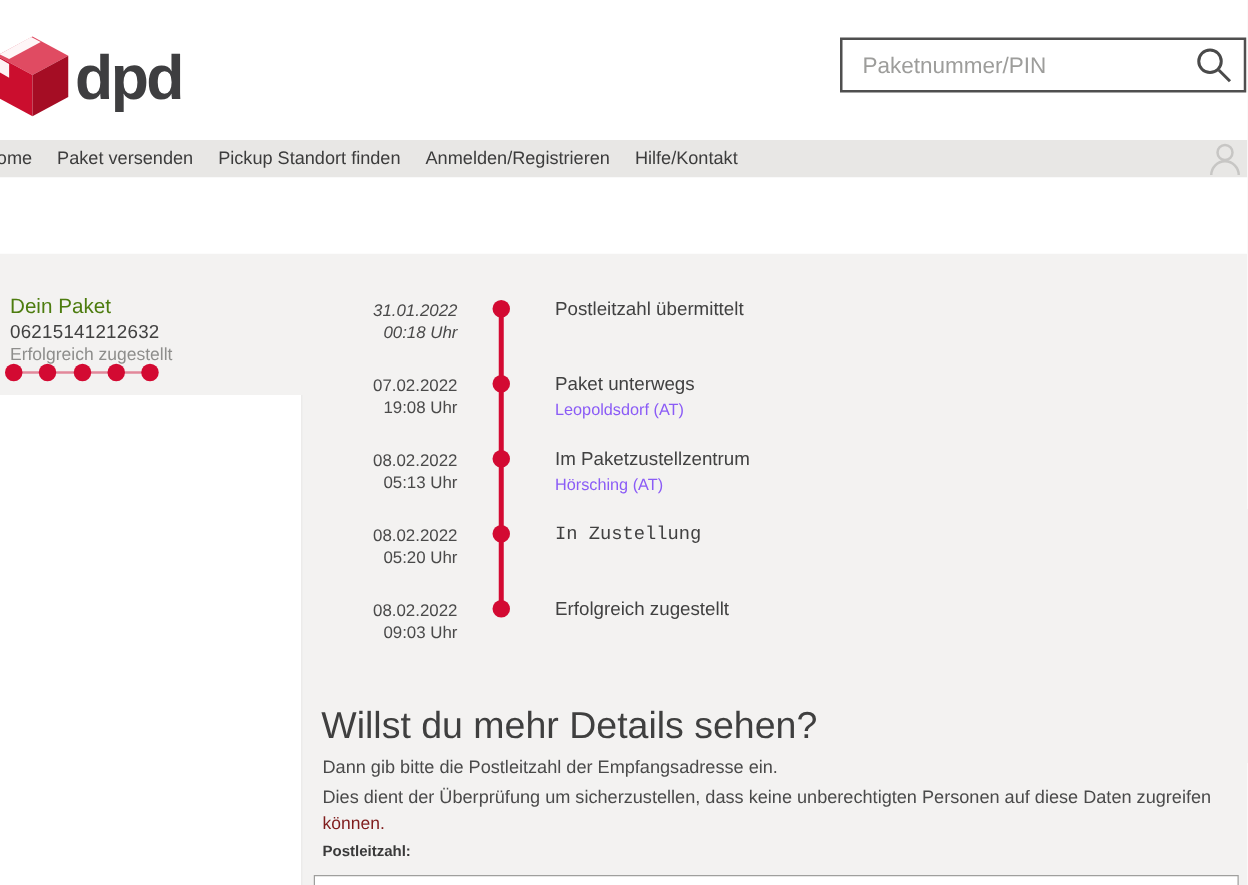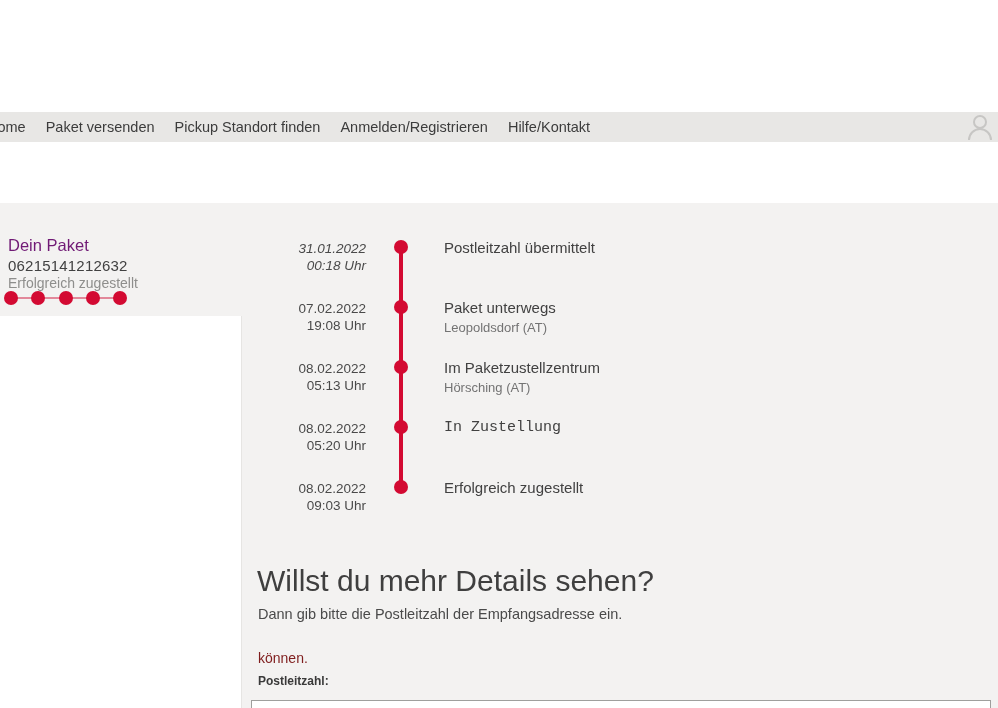--- a/index.html
+++ b/index.html
@@ -35,53 +35,73 @@
   .badge{display:inline-flex;align-items:center;justify-content:center;width:19px;height:19px;
          border-radius:50%;background:#6f6f6f;color:#fff;font-size:12.5px;font-weight:700;
          margin-left:7px;}
   .tab-underline{position:absolute;left:0;top:200px;width:118px;height:3px;background:#c8102e;}
   .tab-divider{position:absolute;left:0;top:202px;width:998px;height:1px;background:#d9d8d6;}
   .back{position:absolute;right:0;top:166px;display:flex;align-items:center;cursor:pointer;}
   .back .lbl{font-size:15px;color:#3f3f3f;margin-left:7px;}
 
   
   .content{position:absolute;left:0;top:203px;width:998px;height:505px;background:#f3f2f1;}
-  .pkg-title{position:absolute;left:8px;top:236px;font-size:16.5px;color:#701a75;}
+  .pkg-title{position:absolute;left:8px;top:236px;font-size:16.5px;color:#4d7c0f;}
   .pkg-number{position:absolute;left:8px;top:257px;font-size:15px;color:#414141;letter-spacing:.2px;}
   .pkg-status{position:absolute;left:8px;top:275px;font-size:14px;color:#8e8e8c;}
   .pkg-progress{position:absolute;left:4px;top:291px;width:124px;height:14px;}
   .prog-line{position:absolute;left:7px;top:6px;width:109px;height:2px;background:#e2889a;}
   .prog-dot{position:absolute;top:0;width:14px;height:14px;border-radius:50%;background:#d30a32;}
 
   .left-panel{position:absolute;left:0;top:316px;width:242px;height:392px;background:#fff;
               border-right:1px solid #e6e5e3;box-sizing:border-box;}
 
   
   .tl-line{position:absolute;left:399px;top:247px;width:4px;height:240px;background:#d30a32;}
   .tl-dot{position:absolute;left:394px;width:14px;height:14px;border-radius:50%;background:#d30a32;}
   .tl-date{position:absolute;left:272px;width:94px;text-align:right;font-size:13.5px;
            color:#4a4a4a;line-height:17px;}
   .tl-label{position:absolute;left:444px;font-size:15px;color:#414141;}
-  .tl-loc{font-size:13px;color:#737373;margin-top:4px;}
+  .tl-loc{font-size:13px;color:#8b5cf6;margin-top:4px;}
 
   
   .dt-heading{position:absolute;left:257px;top:564px;font-size:30px;font-weight:400;color:#3f3f3f;}
   .dt-p1{position:absolute;left:258px;top:606px;font-size:14.5px;color:#4a4a4a;}
   .dt-p2a{position:absolute;left:258px;top:630px;font-size:14.5px;color:#4a4a4a;}
   .dt-p2b{position:absolute;left:258px;top:650px;font-size:14px;color:#7f1d1d;}
   .dt-zip-label{position:absolute;left:258px;top:674px;font-size:12px;font-weight:700;color:#3a3a3a;}
   .zip-input{position:absolute;left:251px;top:700px;width:740px;height:40px;background:#fff;
              border:1px solid #9f9f9d;box-sizing:border-box;outline:none;
              font-size:16px;padding:0 10px;font-family:"Liberation Sans",sans-serif;}
 </style>
 </head>
 <body>
 
 <div id="page">
 
+  <div class="header">
+    <div class="logo">
+      <svg width="66" height="84" viewBox="0 0 120 120">
+        <polygon points="60,2 112,30 60,58 8,30" fill="#e04b62"></polygon>
+        <polygon points="8,30 60,58 60,118 8,90" fill="#cb0e2e"></polygon>
+        <polygon points="60,58 112,30 112,90 60,118" fill="#a50d24"></polygon>
+        <polygon points="12,28 58,3 72,10 26,35" fill="#ffffff" opacity="0.95"></polygon>
+        <polygon points="8,32 26,42 26,62 8,52" fill="#ffffff" opacity="0.95"></polygon>
+      </svg>
+    </div>
+    <div class="logo-text">dpd</div>
+
+    <div class="search-box">
+      <input type="text" placeholder="Paketnummer/PIN" style="">
+      <svg class="search-ico" viewBox="0 0 32 32">
+        <circle cx="13" cy="12" r="9" fill="none" stroke="#4a4a4a" stroke-width="2.4"></circle>
+        <line x1="20" y1="19" x2="29" y2="28" stroke="#4a4a4a" stroke-width="2.4"></line>
+      </svg>
+    </div>
+  </div>
 
   <div class="nav">
       <div class="nav-item">Home</div>
       <div class="nav-item">Paket versenden</div>
       <div class="nav-item">Pickup Standort finden</div>
       <div class="nav-item">Anmelden/Registrieren</div>
       <div class="nav-item">Hilfe/Kontakt</div>
     </div>
   <svg class="person-ico" viewBox="0 0 26 27">
     <circle cx="13" cy="8" r="6" fill="none" stroke="#c7c6c4" stroke-width="2"></circle>
@@ -166,17 +186,18 @@
         <div>09:03 Uhr</div>
       </div>
       <div class="tl-dot" style="top: 480px;"></div>
       <div class="tl-label" style="top: 479px;">
         <div>Erfolgreich zugestellt</div>
       </div>
     </div>
 
   <div class="dt-heading">Willst du mehr Details sehen?</div>
   <div class="dt-p1">Dann gib bitte die Postleitzahl der Empfangsadresse ein.</div>
+  <div class="dt-p2a">Dies dient der Überprüfung um sicherzustellen, dass keine unberechtigten Personen auf diese Daten zugreifen</div>
   <div class="dt-p2b">können.</div>
   <div class="dt-zip-label">Postleitzahl:</div>
   <input class="zip-input" type="text" value="" style="">
 
 </div>
 
 </body></html>

